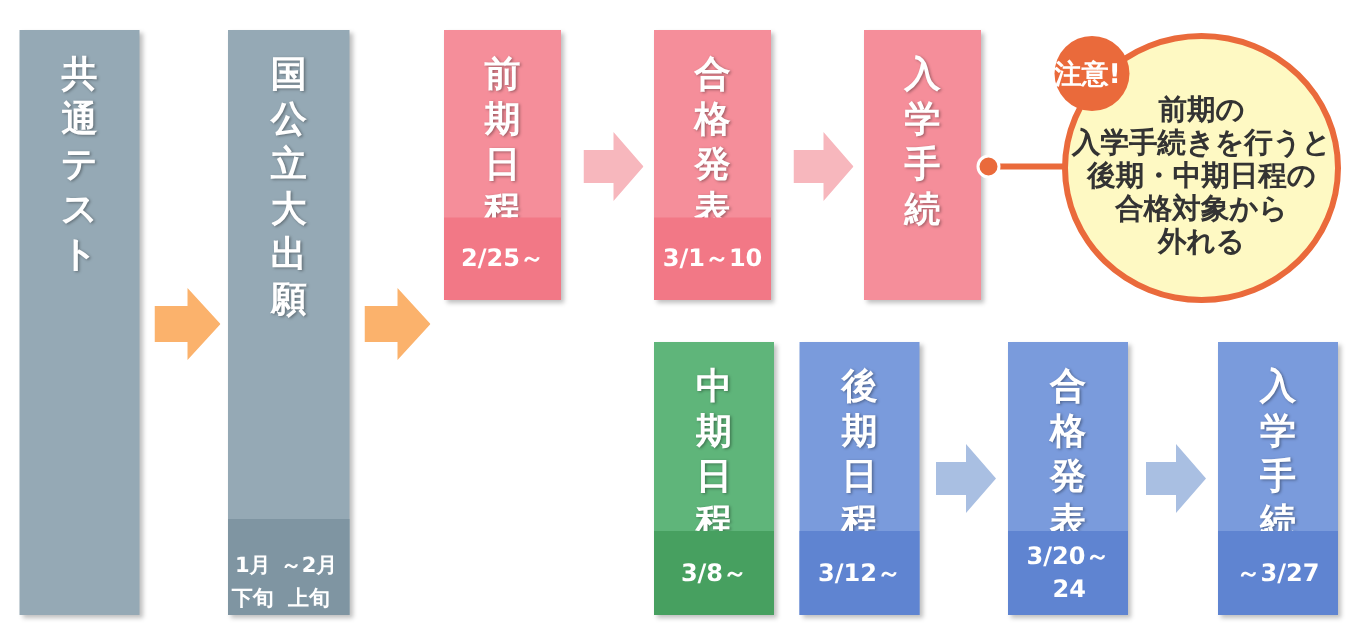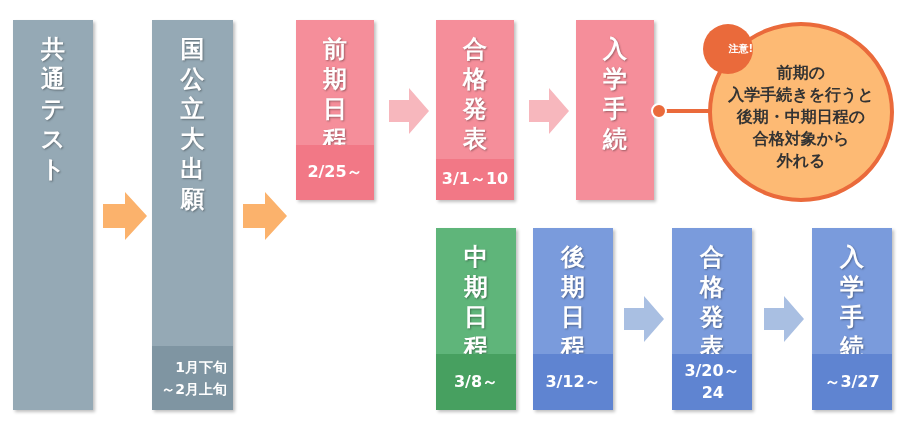--- a/index.html
+++ b/index.html
@@ -11,22 +11,22 @@
   .gray .band{background:#7f95a2;font-size:14px;}
   .pink{background:#f58e9a;}
   .pink .band{background:#f27886;}
   .green{background:#5fb57a;}
   .green .band{background:#47a060;justify-content:center;}
   .blue{background:#7a9bdc;}
   .blue .band{background:#5f84d1;}
   .arrow{position:absolute;}
   .callout-line{position:absolute;height:4px;background:#ea6a3b;}
   .callout-dot{position:absolute;width:16px;height:16px;border-radius:50%;background:#ea6a3b;border:2px solid #fff;box-sizing:border-box;}
-  .callout{position:absolute;border-radius:50%;background:#fdba74;border:4px solid #ea6a3b;box-sizing:border-box;display:flex;flex-direction:column;align-items:center;justify-content:center;font-size:16px;line-height:22px;color:#333;font-weight:bold;}
-  .callout-tag{position:absolute;border-radius:50%;background:#ea6a3b;color:#fff;font-weight:bold;font-size:10px;display:flex;align-items:center;justify-content:flex-end;}
+  .callout{position:absolute;border-radius:50%;background:#fef9c3;border:4px solid #ea6a3b;box-sizing:border-box;display:flex;flex-direction:column;align-items:center;justify-content:center;font-size:19px;line-height:22px;color:#333;font-weight:bold;}
+  .callout-tag{position:absolute;border-radius:50%;background:#ea6a3b;color:#fff;font-weight:bold;font-size:18px;display:flex;align-items:center;justify-content:flex-start;}
 </style>
 </head>
 <body>
 
 <div class="box gray" style="left:13px;top:20px;width:80px;height:390px;">
   <div class="title">
     <span>共</span>
     <span>通</span>
     <span>テ</span>
     <span>ス</span>
@@ -40,21 +40,21 @@
 
 <div class="box gray" style="left:152px;top:20px;width:81px;height:390px;">
   <div class="title">
     <span>国</span>
     <span>公</span>
     <span>立</span>
     <span>大</span>
     <span>出</span>
     <span>願</span>
   </div>
-  <div class="band" style="height:64px;flex-direction:column;align-items:flex-end;padding-right:6px;line-height:22px;">
+  <div class="band" style="height:64px;flex-direction:row;align-items:flex-end;padding-right:6px;line-height:22px;">
     <span>1月下旬</span>
     <span>～2月上旬</span>
   </div>
 </div>
 
 <svg class="arrow" style="left:243px;top:192px;" width="44" height="48" viewBox="0 0 44 48">
     <polygon points="0,12 22,12 22,0 44,24 22,48 22,36 0,36" fill="#fbb26c"></polygon>
   </svg>
 
 <div class="box pink" style="left:296px;top:20px;width:78px;height:180px;">
@@ -73,21 +73,21 @@
     <polygon points="0,12 20,12 20,0 40,23 20,46 20,34 0,34" fill="#f7b7bd"></polygon>
   </svg>
 
 <div class="box pink" style="left:436px;top:20px;width:78px;height:180px;">
   <div class="title">
     <span>合</span>
     <span>格</span>
     <span>発</span>
     <span>表</span>
   </div>
-  <div class="band" style="height:41px;">
+  <div class="band" style="height:55px;">
     <span>3/1～10</span>
   </div>
 </div>
 
 <svg class="arrow" style="left:529px;top:88px;" width="40" height="46" viewBox="0 0 40 46">
     <polygon points="0,12 20,12 20,0 40,23 20,46 20,34 0,34" fill="#f7b7bd"></polygon>
   </svg>
 
 <div class="box pink" style="left:576px;top:20px;width:78px;height:180px;">
   <div class="title">

